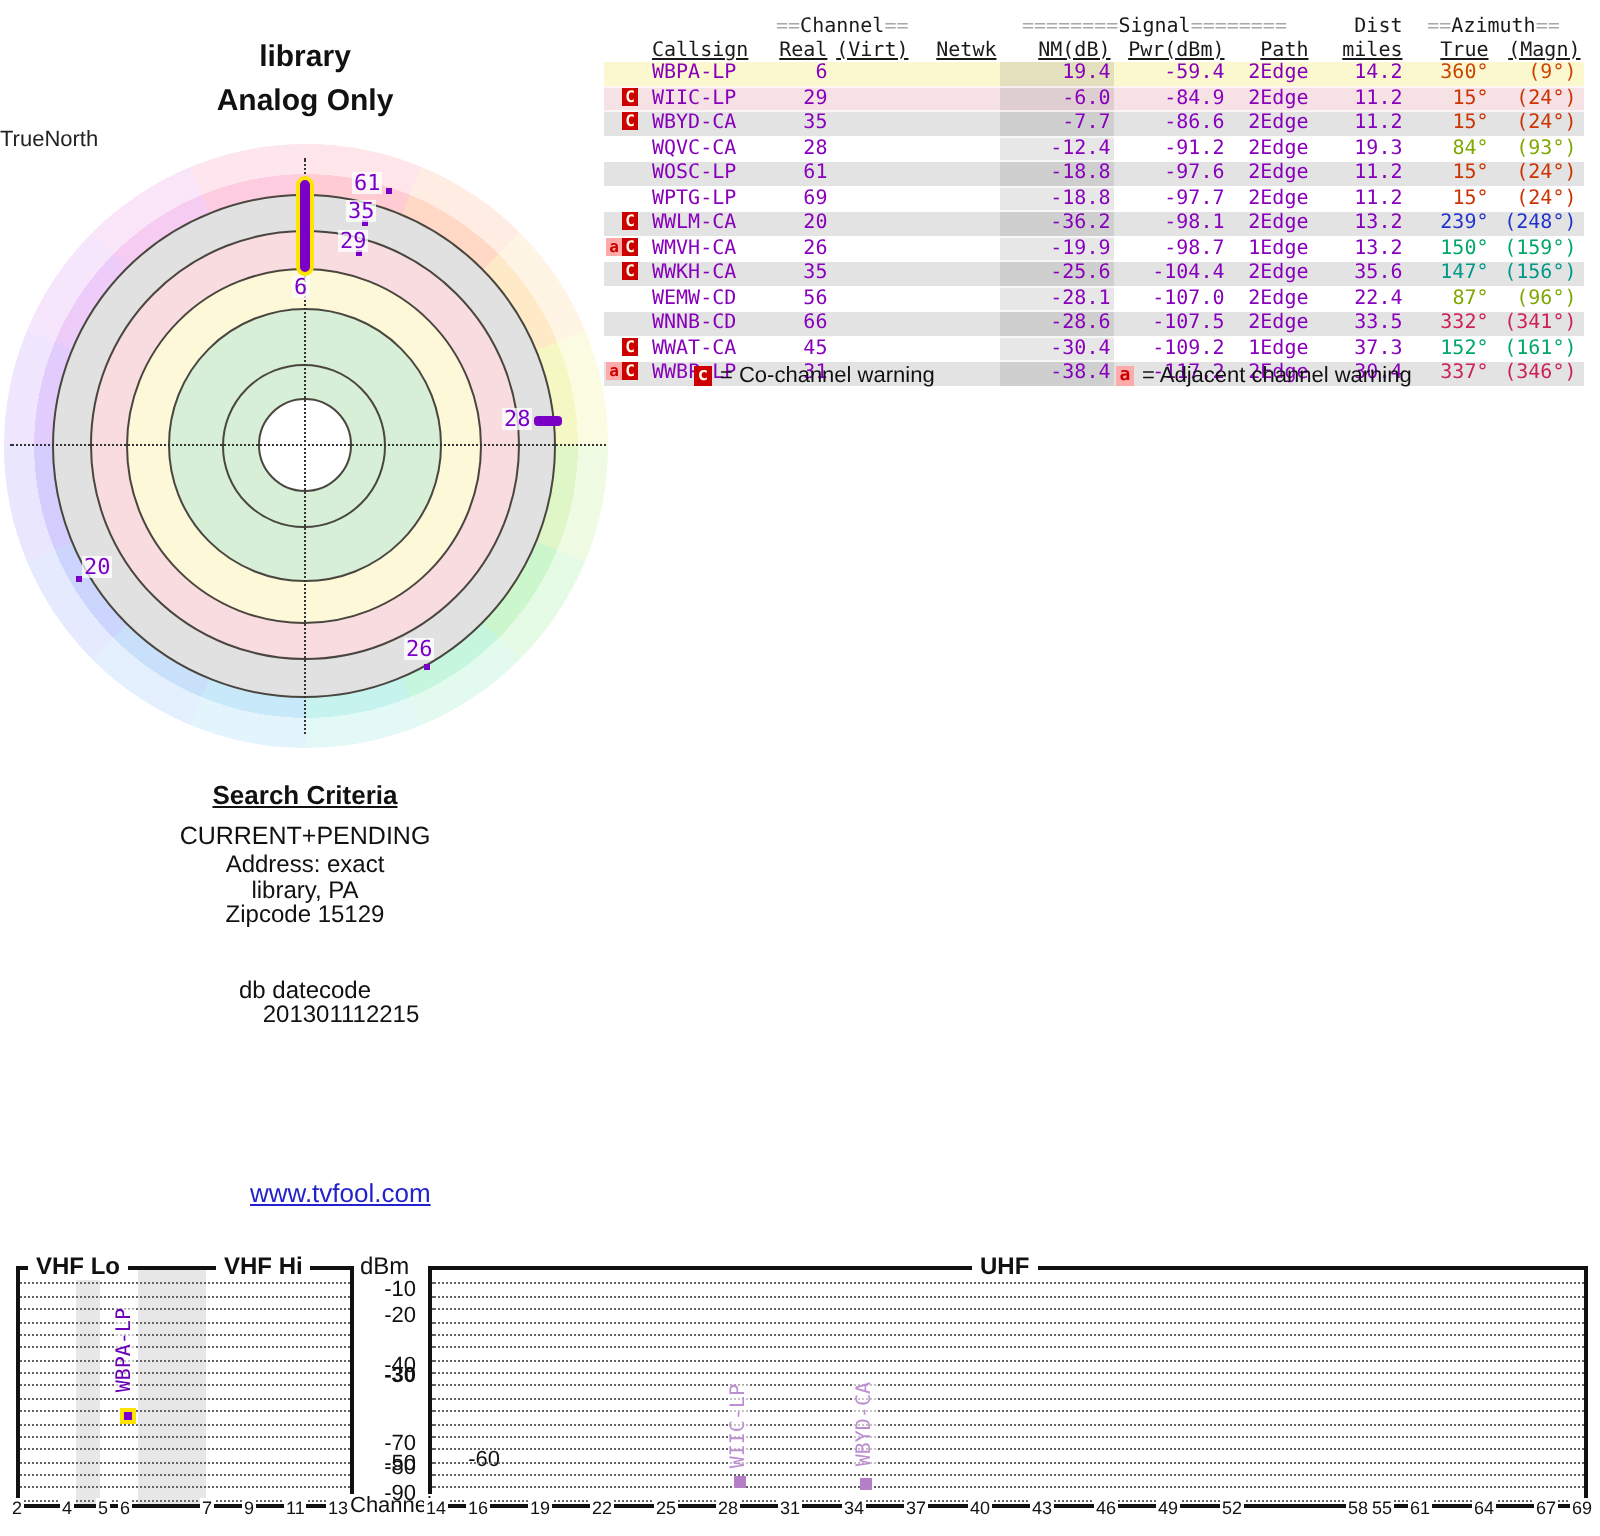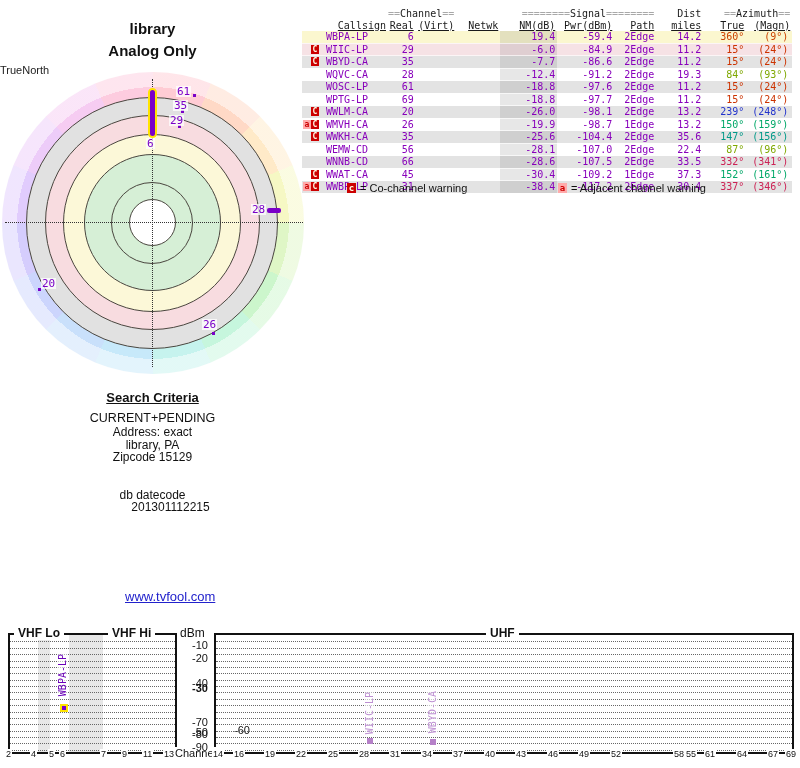--- a/index.html
+++ b/index.html
@@ -30,21 +30,21 @@
   .xhair-v{left:152px;top:79px;width:0;height:288px;border-left:1px dotted #333;z-index:8;}
   .plabel{position:absolute;font:11px "DejaVu Sans Mono",monospace;color:#7a00c8;background:rgba(255,255,255,0.75);padding:0 1px;z-index:10;line-height:11px;}
   .pdot{position:absolute;width:3px;height:3px;background:#7a00c8;z-index:9;}
   .pbar{position:absolute;background:#7a00c8;border-radius:2px;z-index:9;box-sizing:border-box;}
   .pbar.strong{border:2px solid #ffe400;border-radius:6px;}
 
   
   table#stations{position:absolute;left:302px;top:8px;border-collapse:collapse;table-layout:fixed;
     font:10px/11.5px "DejaVu Sans Mono",monospace;color:#8800bb;}
   #stations td{height:11.5px;padding:0 2px 0 0;overflow:visible;white-space:nowrap;border-bottom:1px solid rgba(255,255,255,0.65);}
-  #stations tr.h1 td,#stations tr.h2 td{color:#1a1a1a;border-bottom:none;background:#fff;text-align:right;}
+  #stations tr.h1 td,#stations tr.h2 td{color:#1a1a1a;border-bottom:none;background:#fff;}
   .t-c{text-align:center;} .t-r{text-align:right;} .t-l{text-align:left;}
   .eq{color:#a8a8a8;}
   .hul{text-decoration:underline;}
   .c-real,.c-nm,.c-pwr,.c-path,.c-miles,.c-true,.c-magn{text-align:right;}
   .c-magn{padding-right:4px !important;}
   .c-warn{text-align:right;padding-right:7px !important;}
   .c-nm{background:rgba(105,105,105,0.16);}
   .r-yellow{background:#fbf7cf;} .r-pink{background:#f6e2e5;} .r-gray{background:#e3e3e3;} .r-white{background:#ffffff;}
   .wb{display:inline-block;width:8px;height:9px;font:bold 8px/9px "DejaVu Sans Mono",monospace;text-align:center;vertical-align:1px;}
   .wc{background:#cc0000;color:#fffbe6;}
@@ -228,21 +228,21 @@
         <td class="c-miles">11.2</td>
         <td class="c-true" style="color: rgb(204, 51, 0);">15°</td>
         <td class="c-magn" style="color: rgb(204, 51, 0);">(24°)</td>
       </tr>
       <tr class="r-gray">
         <td class="c-warn"><span class="wb wc">C</span></td>
         <td class="c-callsign">WWLM-CA</td>
         <td class="c-real">20</td>
         <td class="c-virt"></td>
         <td class="c-netwk"></td>
-        <td class="c-nm">-26.0</td>
+        <td class="c-nm">-36.2</td>
         <td class="c-pwr">-98.1</td>
         <td class="c-path">2Edge</td>
         <td class="c-miles">13.2</td>
         <td class="c-true" style="color: rgb(34, 51, 204);">239°</td>
         <td class="c-magn" style="color: rgb(34, 51, 204);">(248°)</td>
       </tr>
       <tr class="r-white">
         <td class="c-warn"><span class="wb wa">a</span><span class="wb wc">C</span></td>
         <td class="c-callsign">WMVH-CA</td>
         <td class="c-real">26</td>

